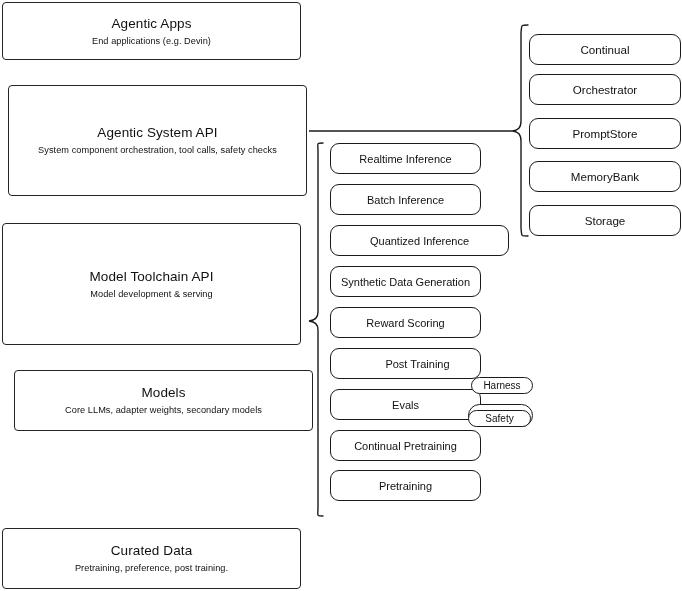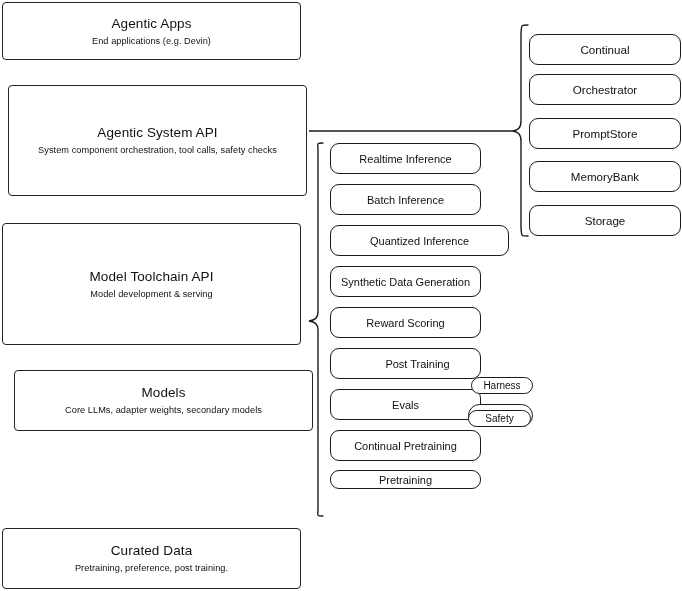--- a/index.html
+++ b/index.html
@@ -182,21 +182,21 @@
   </div>
   <div class="cap-box" style="left:330px; top:348px; width:151px; height:31px;padding-left:24px;">
     <span>Post Training</span>
   </div>
   <div class="cap-box" style="left:330px; top:389px; width:151px; height:31px;">
     <span>Evals</span>
   </div>
   <div class="cap-box" style="left:330px; top:430px; width:151px; height:31px;">
     <span>Continual Pretraining</span>
   </div>
-  <div class="cap-box" style="left:330px; top:470px; width:151px; height:19px;">
+  <div class="cap-box" style="left:330px; top:470px; width:151px; height:31px;">
     <span>Pretraining</span>
   </div>
 
   <div class="pill" style="left:471px; top:377px; width:62px; height:17px;">
     <span>Harness</span>
   </div>
   <div class="pill" style="left:468px; top:404px; width:65px; height:23px;">
     <span>EvalData</span>
   </div>
   <div class="pill" style="left:468px; top:410px; width:63px; height:17px;">

